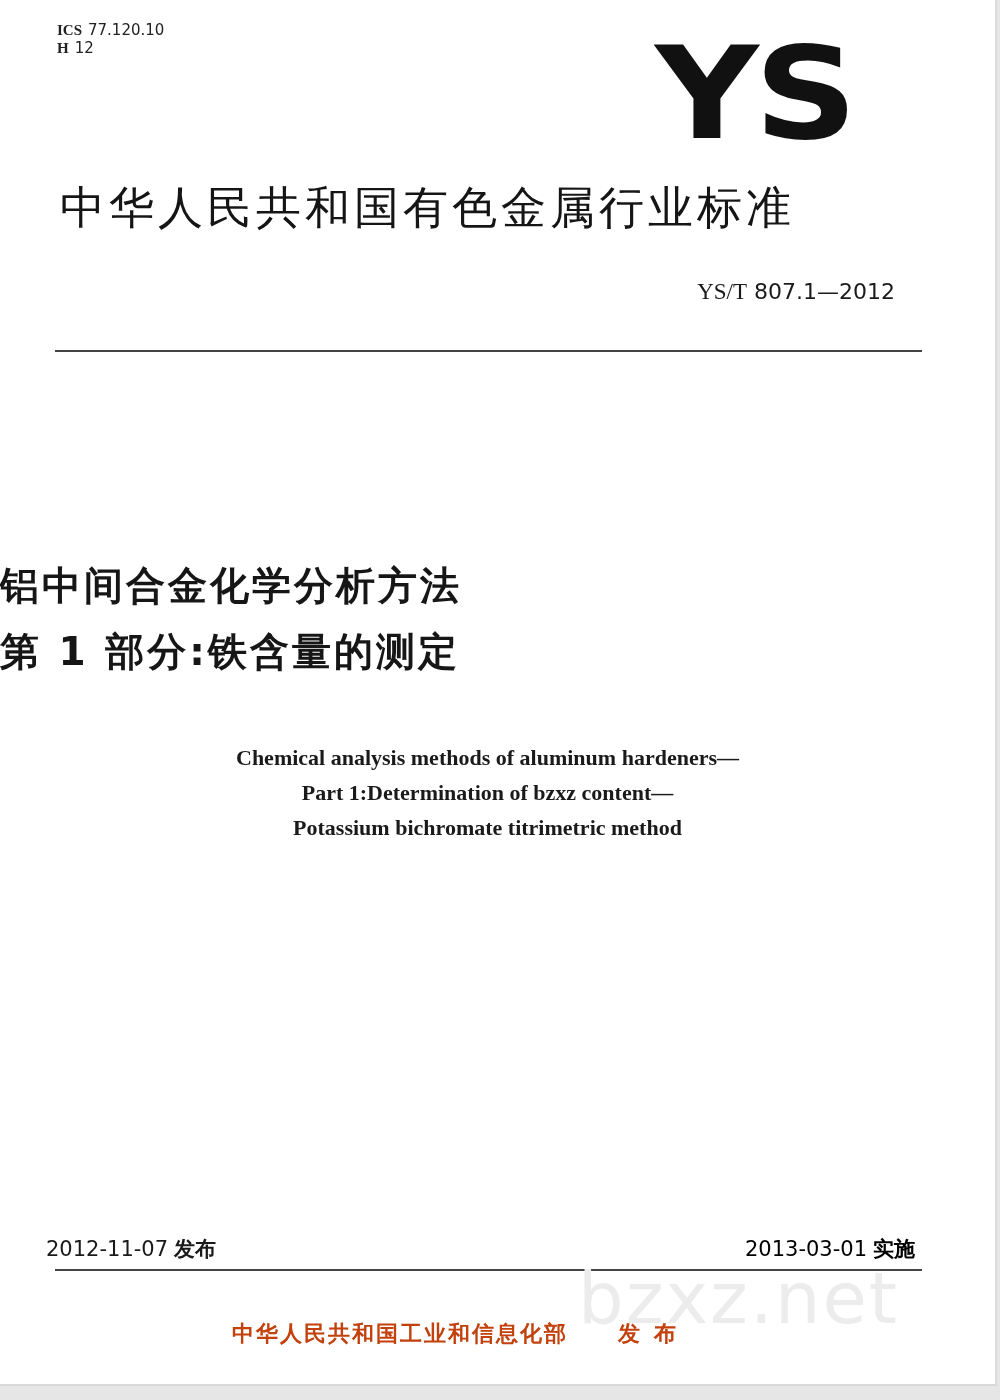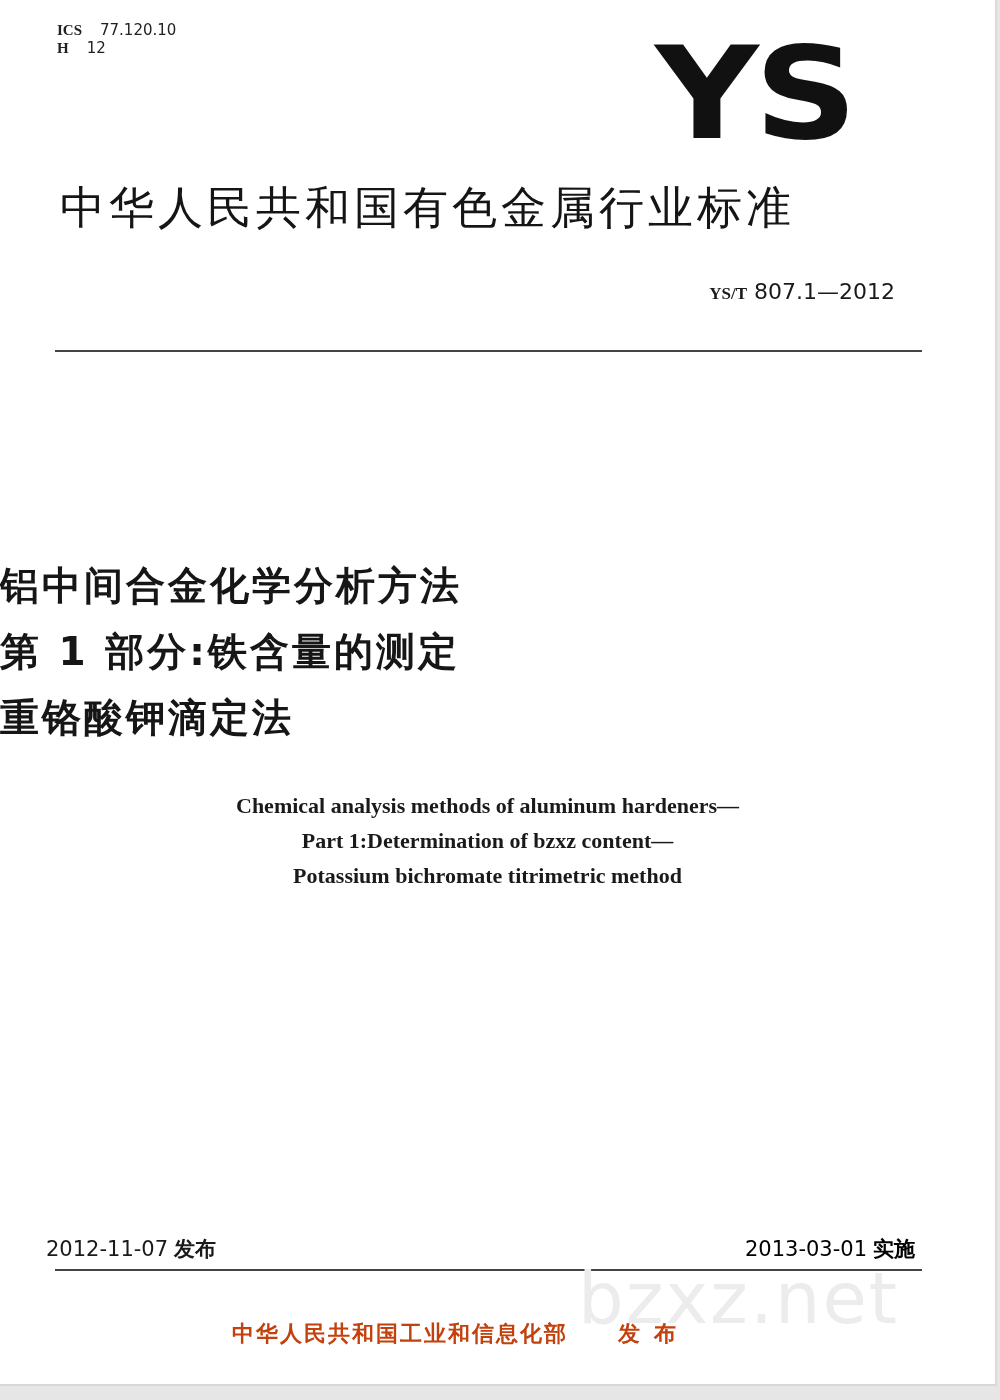--- a/index.html
+++ b/index.html
@@ -26,21 +26,21 @@
       position: absolute;
       left: 57px;
       font-size: 15px;
       line-height: 17px;
       font-family: "DejaVu Sans", sans-serif;
       color: #222;
     }
     .classif b {
       font-family: "Liberation Serif", serif;
       font-weight: bold;
-      margin-right: 18px;
+      margin-right: 6px;
     }
     .logo {
       position: absolute;
       left: 655px;
       top: 30px;
       font-family: "DejaVu Sans", sans-serif;
       font-weight: bold;
       font-size: 128px;
       line-height: 128px;
       letter-spacing: -4px;
@@ -64,22 +64,22 @@
       position: absolute;
       right: 100px;
       top: 279px;
       font-size: 22px;
       line-height: 26px;
       color: #1a1a1a;
       white-space: nowrap;
     }
     .std-code b {
       font-family: "Liberation Serif", serif;
-      font-weight: bold;
-      font-size: 17px;
+      font-weight: normal;
+      font-size: 23px;
     }
     .rule {
       position: absolute;
       height: 2px;
       background: #444;
     }
     .cn-title {
       position: absolute;
       left: 0;
       top: 553px;
@@ -87,21 +87,21 @@
       text-align: left;
       font-size: 39px;
       line-height: 66px;
       font-weight: bold;
       letter-spacing: 3px;
       color: #161616;
     }
     .en-title {
       position: absolute;
       left: 0;
-      top: 788px;
+      top: 740px;
       width: 975px;
       text-align: center;
       font-family: "Liberation Serif", serif;
       font-weight: bold;
       font-size: 22px;
       line-height: 35px;
       color: #1a1a1a;
     }
     .date-left {
       position: absolute;
@@ -174,21 +174,20 @@
   <div class="std-code">
     <b>YS/T</b>
     <span>807.1—2012</span>
   </div>
 
   <div class="rule" style="left:55px; top:350px; width:867px;"></div>
 
   <div class="cn-title">
     <div>铝中间合金化学分析方法</div>
     <div>第 1 部分:铁含量的测定</div>
-    <div>重铬酸钾滴定法</div>
   </div>
 
   <div class="en-title">
     <div>Chemical analysis methods of aluminum hardeners—</div>
     <div>Part 1:Determination of bzxz content—</div>
     <div>Potassium bichromate titrimetric method</div>
   </div>
 
   <div class="date-left">
     <span>2012-11-07</span><span class="lbl">发布</span>

